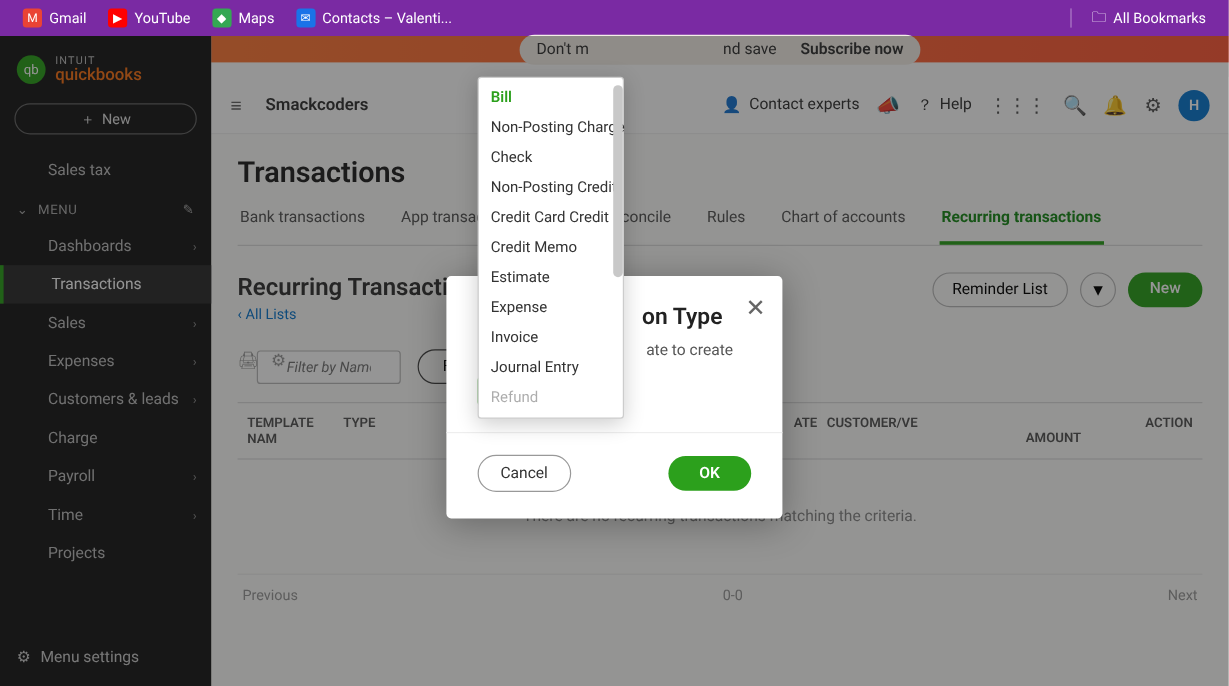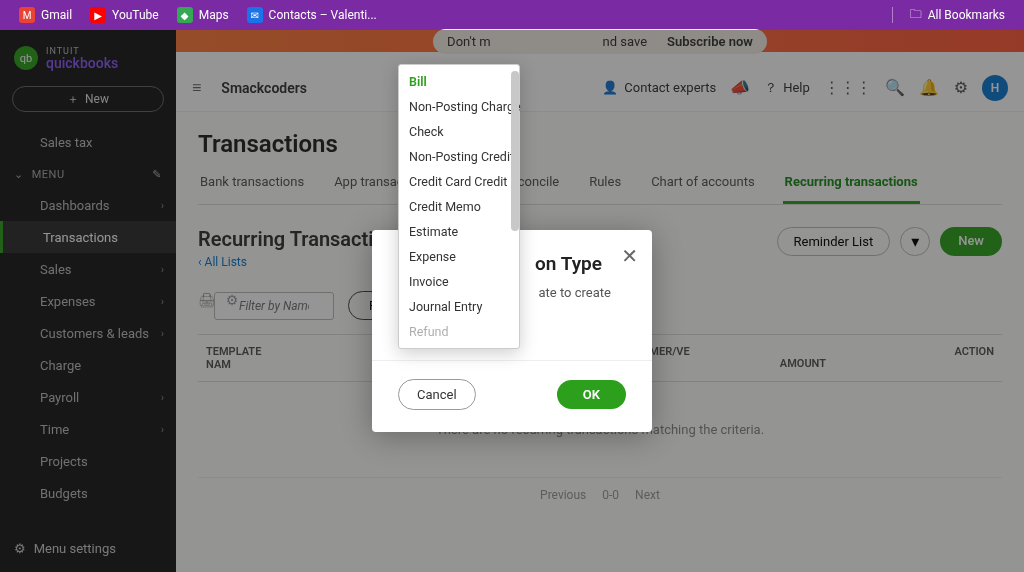--- a/index.html
+++ b/index.html
@@ -24,21 +24,21 @@
   .promo { position:absolute; top:0; left:176px; right:0; height:22px; background:linear-gradient(90deg,#ff7b3a,#ff5a3a); z-index:2; display:flex; align-items:center; justify-content:center; gap:18px;}
   .promo-msg{ background:#f4efe8; border-radius:16px; padding:5px 14px; color:#333; font-size:13px; display:flex; gap:20px; align-items:center;}
   .sub-btn{ font-weight:600;}
 
   
   .sidebar { position:absolute; top:0; left:0; width:176px; height:100%; background:#1b1b1b; color:#bdbdbd; font-size:13px; z-index:3;}
   .logo { display:flex; align-items:center; gap:8px; padding:16px 14px 10px; color:#fff;}
   .logo-circle{ width:24px; height:24px; border-radius:50%; background:#2ca01c; display:flex; align-items:center; justify-content:center; color:#fff; font-size:11px;}
   .logo-txt{ display:flex; flex-direction:column; line-height:1;}
   .logo-txt .l1{ font-size:9px; letter-spacing:1px; color:#bbb;}
-  .logo-txt .l2{ font-size:14px; font-weight:500; color:#8b5cf6;}
+  .logo-txt .l2{ font-size:14px; font-weight:500; color:#f97316;}
   .new-btn{ margin:6px 12px 14px; border:1px solid #666; border-radius:14px; height:26px; display:flex; align-items:center; justify-content:center; gap:6px; color:#e0e0e0; font-size:12px;}
   .nav-item { height:32px; display:flex; align-items:center; padding:0 14px 0 40px; position:relative;}
   .nav-item .chev { position:absolute; right:12px; color:#888; font-size:11px;}
   .nav-item.active { background:#2f2f2f; border-left:3px solid #2ca01c; color:#fff;}
   .menu-header { padding:10px 14px 8px; display:flex; align-items:center; gap:8px; color:#aaa; font-size:11px; letter-spacing:.5px;}
   .menu-header .pencil{position:absolute; right:14px;}
   .menu-settings{ position:absolute; bottom:8px; left:0; right:0; height:32px; display:flex; align-items:center; gap:8px; padding:0 14px; color:#ccc; font-size:13px;}
   .gear-ico{ font-size:13px;}
 
   
@@ -65,21 +65,21 @@
   .new-green{ background:#2ca01c; color:#fff; border-radius:18px; padding:6px 18px; font-size:13px; font-weight:500;}
   .filters{ margin-top:22px; display:flex; gap:14px; align-items:center;}
   .filter-input{ border:1px solid #bbb; border-radius:3px; padding:6px 24px; width:120px; font-size:12px; font-style:italic; color:#888;margin-left:16px;}
   .filter-pill{ border:1px solid #444; border-radius:18px; padding:6px 20px; font-size:13px;}
   .table { margin-top:26px;}
   .thead{ display:flex; border-top:1px solid #ddd; border-bottom:1px solid #ddd; font-size:11px; color:#555; font-weight:600; padding:10px 4px;}
   .th{ padding:0 4px;}
   .th-name{width:80px;} .th-type{width:150px;} .th-ate{width:160px; text-align:right;} .th-cust{width:110px;} .th-amount{width:110px; text-align:right;margin-top:12px;} .th-action{flex:1; text-align:right;}
   .top-icons{ margin-left:auto; margin-top:-28px; display:flex; gap:10px; color:#999; font-size:14px;}
   .empty{ text-align:center; color:#888; font-size:13px; padding:40px 0;}
-  .pager{ display:flex; justify-content:center; gap:16px; color:#999; font-size:12px; padding:10px 4px; border-top:1px solid #eee;}
+  .pager{ display:flex; justify-content:space-between; gap:16px; color:#999; font-size:12px; padding:10px 4px; border-top:1px solid #eee;}
 
   
   .overlay { position:absolute; inset:0; background:rgba(20,20,20,.45); z-index:10;}
 
   
   .modal{ position:absolute; z-index:20; top:200px; left:372px; width:280px; background:#fff; border-radius:4px; box-shadow:0 4px 30px rgba(0,0,0,.3); padding:22px 26px;}
   .modal h2{ font-size:19px; font-weight:600; color:#222; margin-bottom:10px;}
   .close-x{ position:absolute; right:14px; top:14px; color:#666; font-size:20px; cursor:pointer;}
   .modal-label{ font-size:13px; color:#555; margin-bottom:14px;}
   .selectbox{ border:2px solid #2ca01c; border-radius:3px; width:48px; height:24px; display:flex; align-items:center; justify-content:space-between; padding:0 6px; font-size:12px; color:#333; margin-bottom:22px;}
@@ -169,23 +169,20 @@
     <div class="nav-item">
         <span>Payroll</span>
         <span class="chev">›</span>
       </div>
     <div class="nav-item">
         <span>Time</span>
         <span class="chev">›</span>
       </div>
     <div class="nav-item">
         <span>Projects</span>
-      </div>
-    <div class="nav-item">
-        <span>Budgets</span>
       </div>
     <div class="menu-settings">
         <span class="gear-ico">⚙</span>
         <span>Menu settings</span>
       </div>
   </div>
 
   <div class="promo">
     <div class="promo-msg">
       <span>Don't m</span>
@@ -252,20 +249,21 @@
     </div>
 
     <div class="top-icons">
       <span>🖨</span>
       <span>⚙</span>
     </div>
 
     <div class="table">
       <div class="thead">
         <div class="th th-name">TEMPLATE NAM</div>
+        <div class="th th-type">TYPE</div>
         <div class="th" style="flex:1"></div>
         <div class="th th-ate">ATE</div>
         <div class="th th-cust">CUSTOMER/VE</div>
         <div class="th th-amount">AMOUNT</div>
         <div class="th th-action">ACTION</div>
       </div>
       <div class="empty">There are no recurring transactions matching the criteria.</div>
       <div class="pager">
         <span>Previous</span>
         <span>0-0</span>

